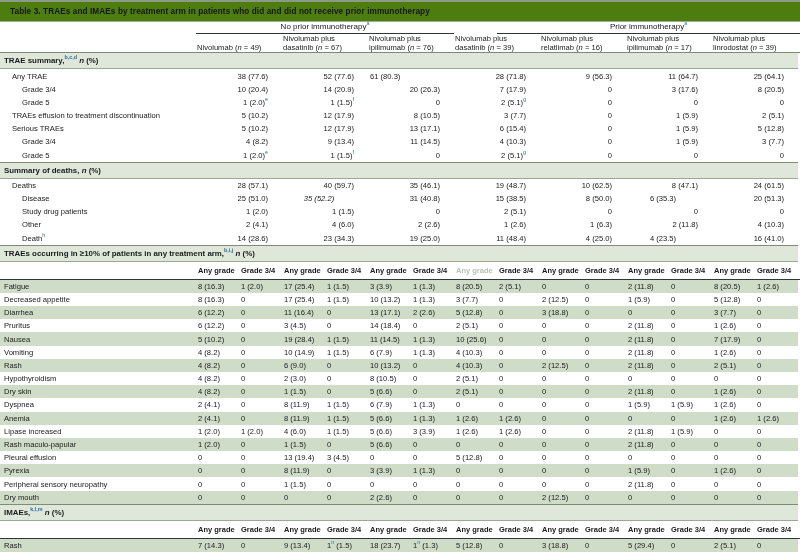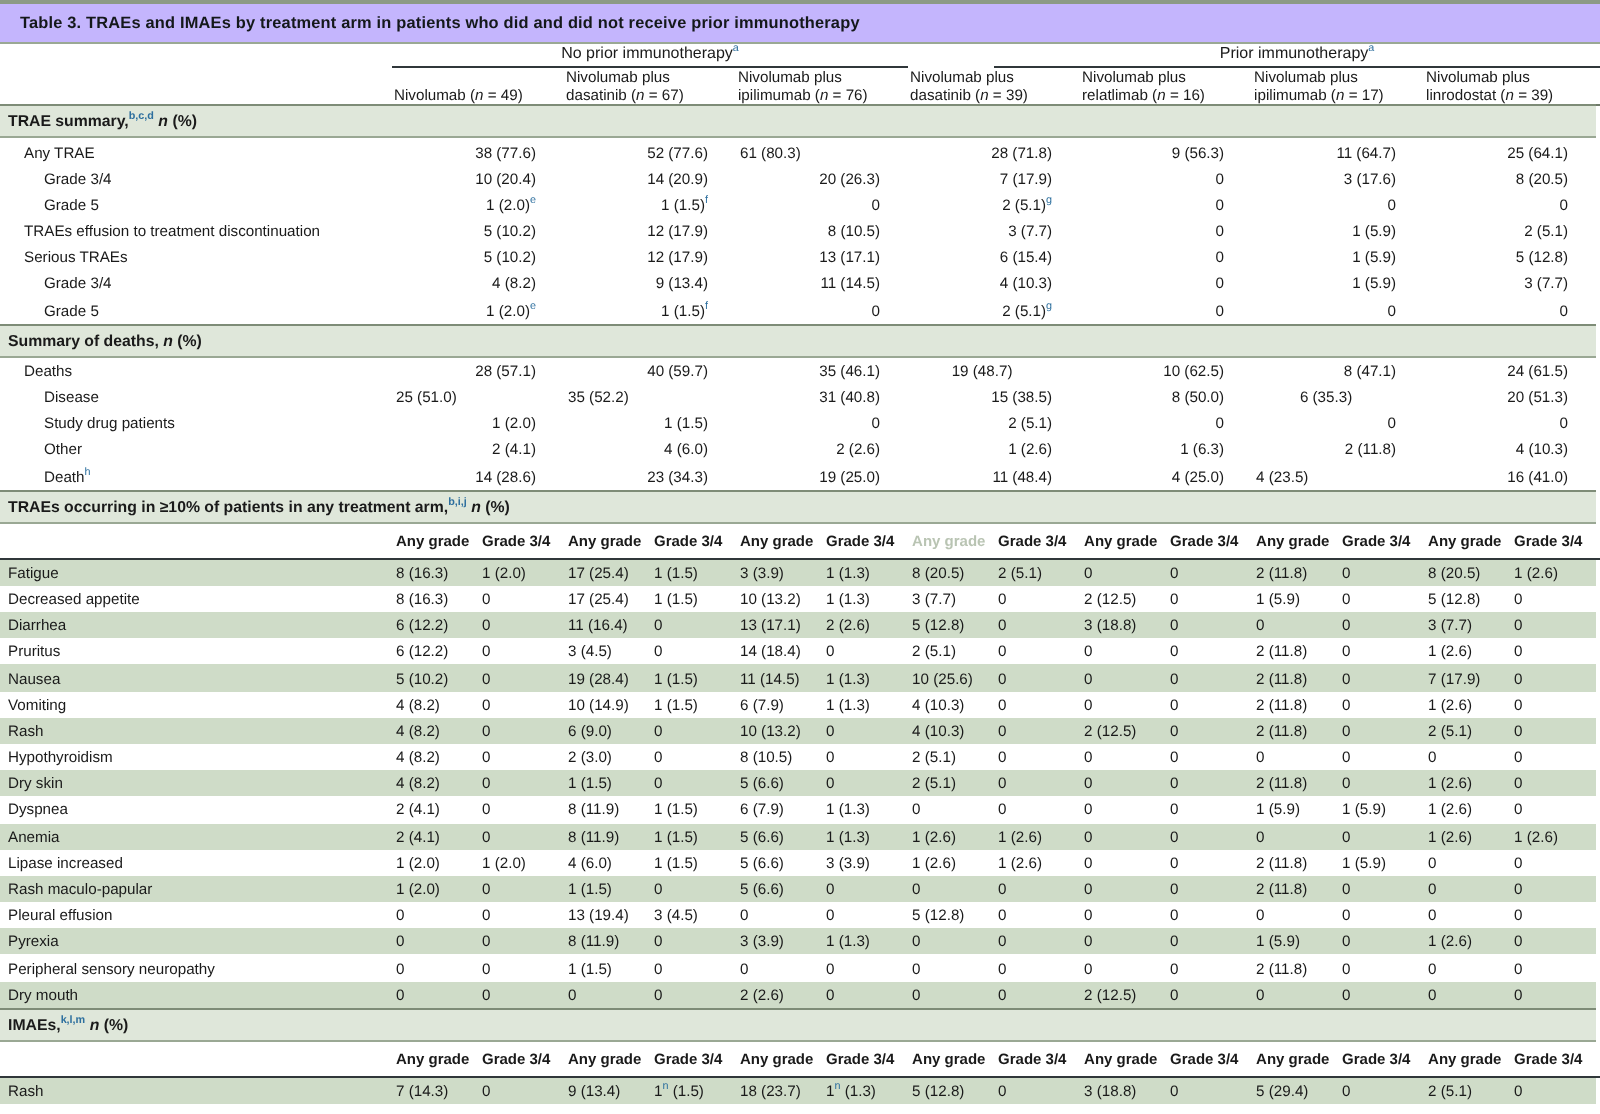--- a/index.html
+++ b/index.html
@@ -7,21 +7,21 @@
     width:800px;height:557px;overflow:hidden;
     background:#ffffff;
     font-family:"Liberation Sans", sans-serif;
     color:#1a1a1a;
     -webkit-font-smoothing:antialiased;
   }
   #sheet{width:800px;height:557px;position:relative;box-sizing:border-box;}
 
   
   .caption{
-    background:#c4b5fd;
+    background:#4d7c0f;
     border-top:2px solid #8c9a85;
     border-bottom:1px solid #9aa894;
     font-size:8.2px;font-weight:bold;
     padding:5px 8px 5px 10px;
     letter-spacing:.1px;
     color:#14181a;
   }
 
   
   table.tbl{
@@ -195,29 +195,29 @@
           <td class="num" colspan="2" style="text-align: right; padding-right: 14px;">0</td>
         </tr>
         <tr class="section">
           <td colspan="15">Summary of deaths,  <i>n</i> (%)</td>
         </tr>
         <tr class="d plain">
           <td class="lbl ind1">Deaths</td>
           <td class="num" colspan="2" style="text-align: right; padding-right: 14px;">28 (57.1)</td>
           <td class="num" colspan="2" style="text-align: right; padding-right: 14px;">40 (59.7)</td>
           <td class="num" colspan="2" style="text-align: right; padding-right: 14px;">35 (46.1)</td>
-          <td class="num" colspan="2" style="text-align: center; padding-right: 14px;">19 (48.7)</td>
+          <td class="num" colspan="2" style="text-align: right; padding-right: 14px;">19 (48.7)</td>
           <td class="num" colspan="2" style="text-align: right; padding-right: 14px;">10 (62.5)</td>
           <td class="num" colspan="2" style="text-align: right; padding-right: 14px;">8 (47.1)</td>
           <td class="num" colspan="2" style="text-align: right; padding-right: 14px;">24 (61.5)</td>
         </tr>
         <tr class="d plain">
           <td class="lbl ind2">Disease</td>
-          <td class="num" colspan="2" style="padding-right: 14px; margin-top: 30px;">25 (51.0)</td>
-          <td class="num" colspan="2" style="text-align: left; padding-right: 14px;">35 (52.2)</td>
+          <td class="num" colspan="2" style="text-align: right; padding-right: 14px; margin-top: 30px;">25 (51.0)</td>
+          <td class="num" colspan="2" style="text-align: center; padding-right: 14px; font-style: italic;">35 (52.2)</td>
           <td class="num" colspan="2" style="text-align: right; padding-right: 14px;">31 (40.8)</td>
           <td class="num" colspan="2" style="text-align: right; padding-right: 14px;">15 (38.5)</td>
           <td class="num" colspan="2" style="text-align: right; padding-right: 14px;">8 (50.0)</td>
           <td class="num" colspan="2" style="text-align: center; padding-right: 14px;">6 (35.3)</td>
           <td class="num" colspan="2" style="text-align: right; padding-right: 14px;">20 (51.3)</td>
         </tr>
         <tr class="d plain">
           <td class="lbl ind2">Study drug patients</td>
           <td class="num" colspan="2" style="text-align: right; padding-right: 14px;">1 (2.0)</td>
           <td class="num" colspan="2" style="text-align: right; padding-right: 14px;">1 (1.5)</td>
@@ -237,21 +237,21 @@
           <td class="num" colspan="2" style="text-align: right; padding-right: 14px;">2 (11.8)</td>
           <td class="num" colspan="2" style="text-align: right; padding-right: 14px;">4 (10.3)</td>
         </tr>
         <tr class="d plain">
           <td class="lbl ind2">Death<sup class="blue">h</sup></td>
           <td class="num" colspan="2" style="text-align: right; padding-right: 14px;">14 (28.6)</td>
           <td class="num" colspan="2" style="text-align: right; padding-right: 14px;">23 (34.3)</td>
           <td class="num" colspan="2" style="text-align: right; padding-right: 14px;">19 (25.0)</td>
           <td class="num" colspan="2" style="text-align: right; padding-right: 14px;">11 (48.4)</td>
           <td class="num" colspan="2" style="text-align: right; padding-right: 14px;">4 (25.0)</td>
-          <td class="num" colspan="2" style="text-align: left; padding-right: 14px;">4 (23.5)</td>
+          <td class="num" colspan="2" style="text-align: center; padding-right: 14px;">4 (23.5)</td>
           <td class="num" colspan="2" style="text-align: right; padding-right: 14px;">16 (41.0)</td>
         </tr>
         <tr class="section">
           <td colspan="15">TRAEs occurring in ≥10% of patients in any treatment arm,<sup class="blue">b,i,j</sup> <i>n</i> (%)</td>
         </tr>
         <tr class="subhdr">
           <td class="lbl"></td>
           <td>Any grade</td>
           <td>Grade 3/4</td>
           <td>Any grade</td>

